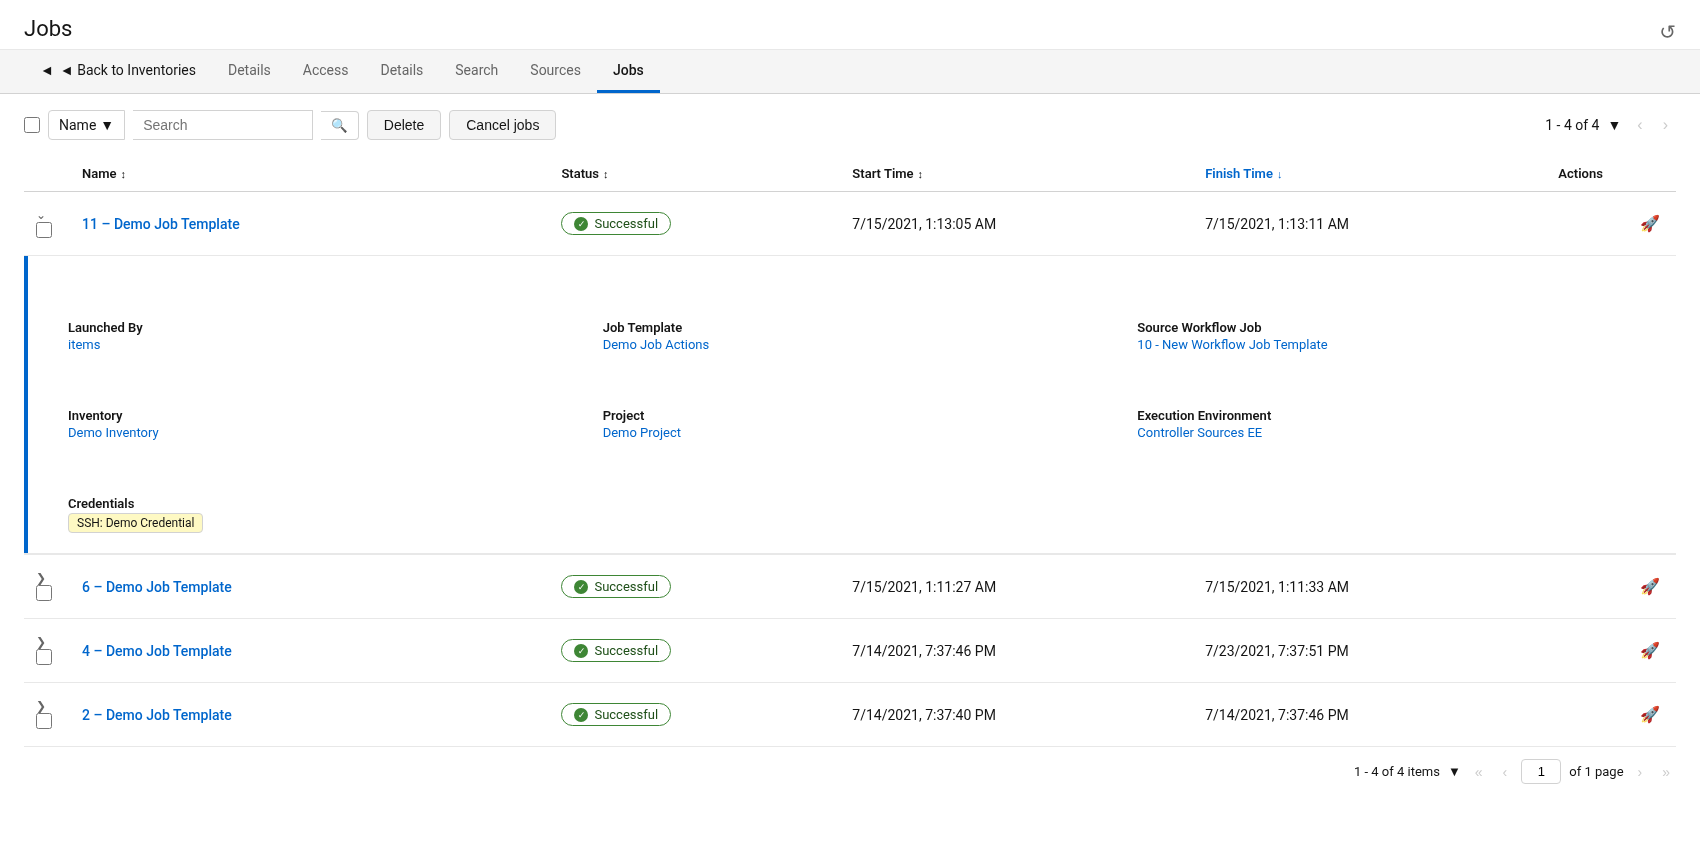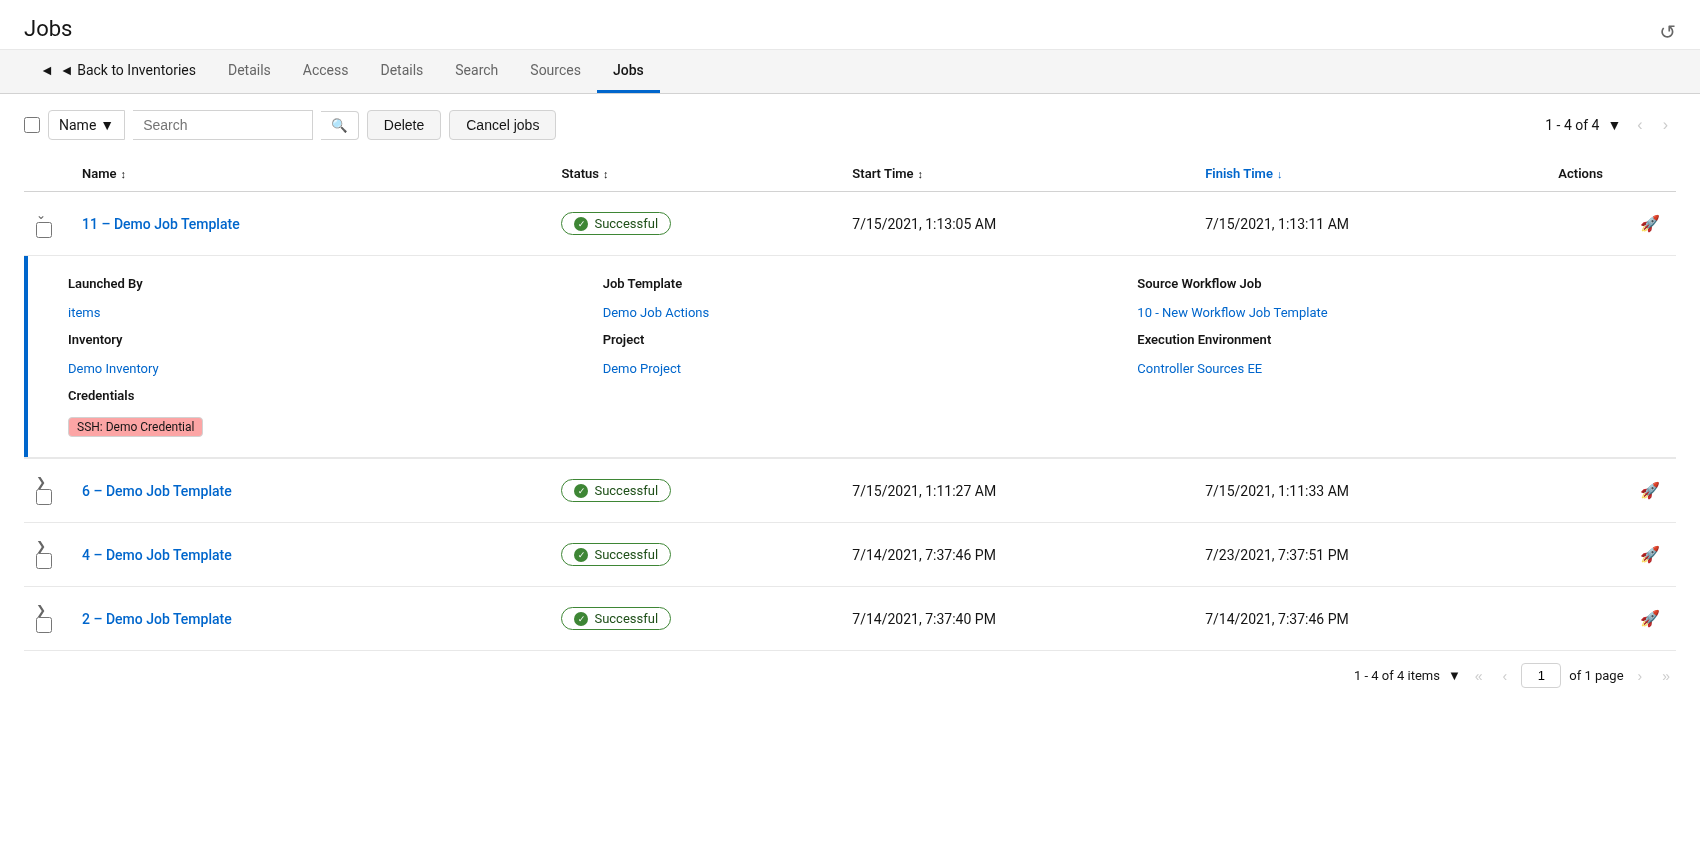--- a/index.html
+++ b/index.html
@@ -45,25 +45,25 @@
     .job-link { color: #0066cc; text-decoration: none; font-weight: 500; }
 
     .status-badge { display: inline-flex; align-items: center; gap: 6px; border: 1.5px solid #3e8635; border-radius: 20px; padding: 3px 12px; font-size: 13px; color: #1e4f18; background: #fff; }
     .status-dot { width: 14px; height: 14px; background: #3e8635; border-radius: 50%; display: flex; align-items: center; justify-content: center; color: white; font-size: 9px; }
 
     .actions-cell { text-align: right; }
     .action-btn { background: none; border: none; cursor: pointer; color: #666; font-size: 16px; padding: 4px; }
 
     .expanded-content { background: #fff; border-left: 4px solid #0066cc; padding: 20px 24px 20px 40px; }
     .expanded-grid { display: grid; grid-template-columns: 1fr 1fr 1fr; gap: 12px 20px; }
-    .expanded-item { display: flex; flex-direction: column; gap: 14px; }
+    .expanded-item { display: flex; flex-direction: column; gap: 2px; margin-top: 44px; }
     .expanded-label { font-weight: 600; font-size: 13px; color: #151515; }
     .expanded-value { font-size: 13px; }
     .expanded-value a { color: #0066cc; text-decoration: none; }
-    .expanded-value .credential-tag { display: inline-block; background: #fca5a5; border: 1px solid #d2d2d2; border-radius: 4px; padding: 2px 8px; font-size: 12px; color: #151515; }
+    .expanded-value .credential-tag { display: inline-block; background: #fef9c3; border: 1px solid #d2d2d2; border-radius: 4px; padding: 2px 8px; font-size: 12px; color: #151515; }
 
     .bottom-pagination { display: flex; justify-content: flex-end; align-items: center; gap: 8px; padding: 12px 0 4px; font-size: 13px; color: #151515; }
     .bottom-page-btn { background: none; border: none; cursor: pointer; color: #666; font-size: 14px; padding: 4px 6px; }
     .bottom-page-btn:disabled { color: #ccc; }
     .page-number-input { width: 40px; text-align: center; border: 1px solid #d2d2d2; border-radius: 4px; padding: 4px; font-size: 13px; }
 
     .col-checkbox-expand { width: 70px; }
     .col-name { width: 30%; }
     .col-status { width: 18%; }
     .col-start { width: 22%; }

